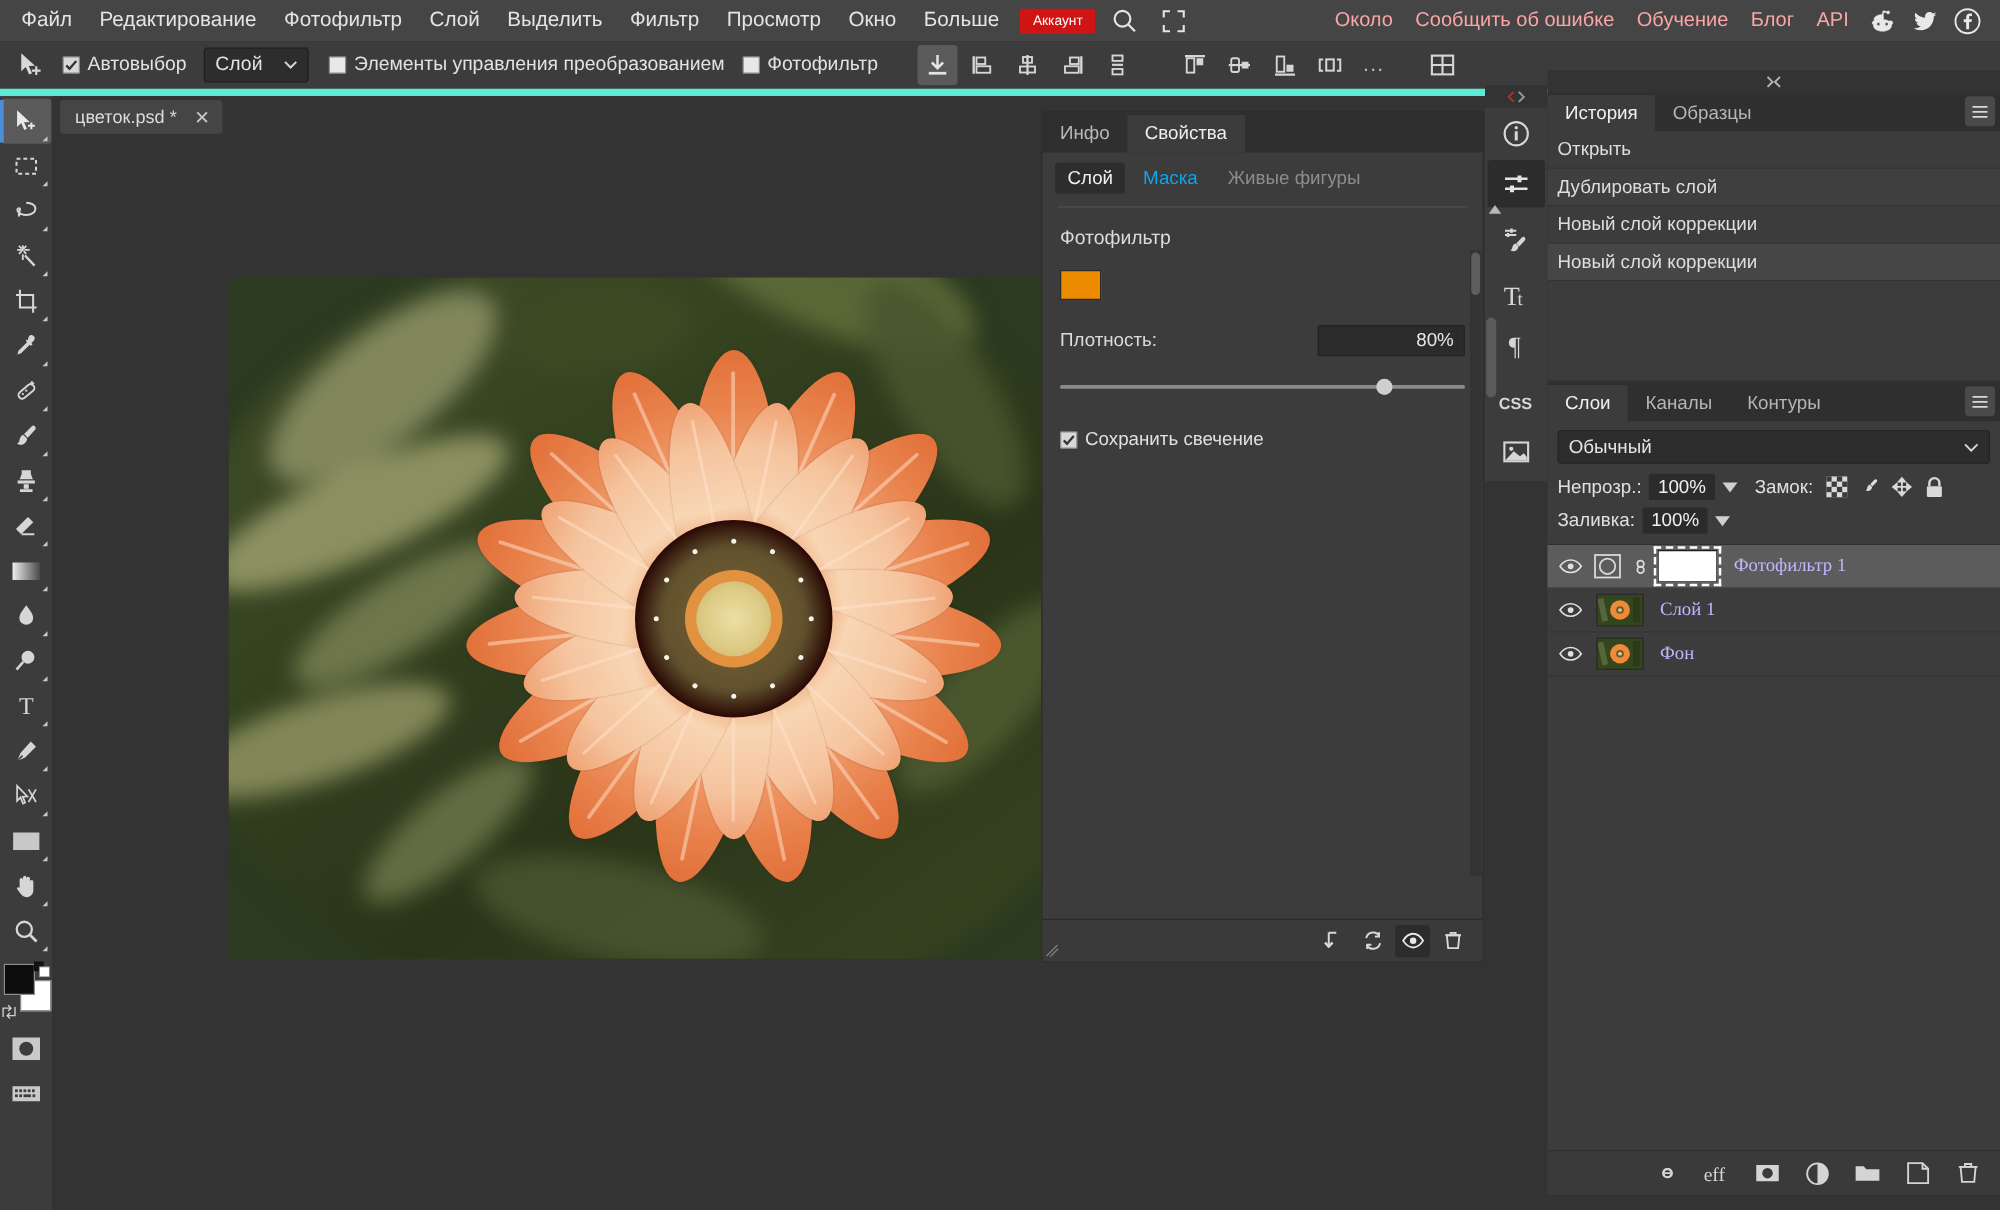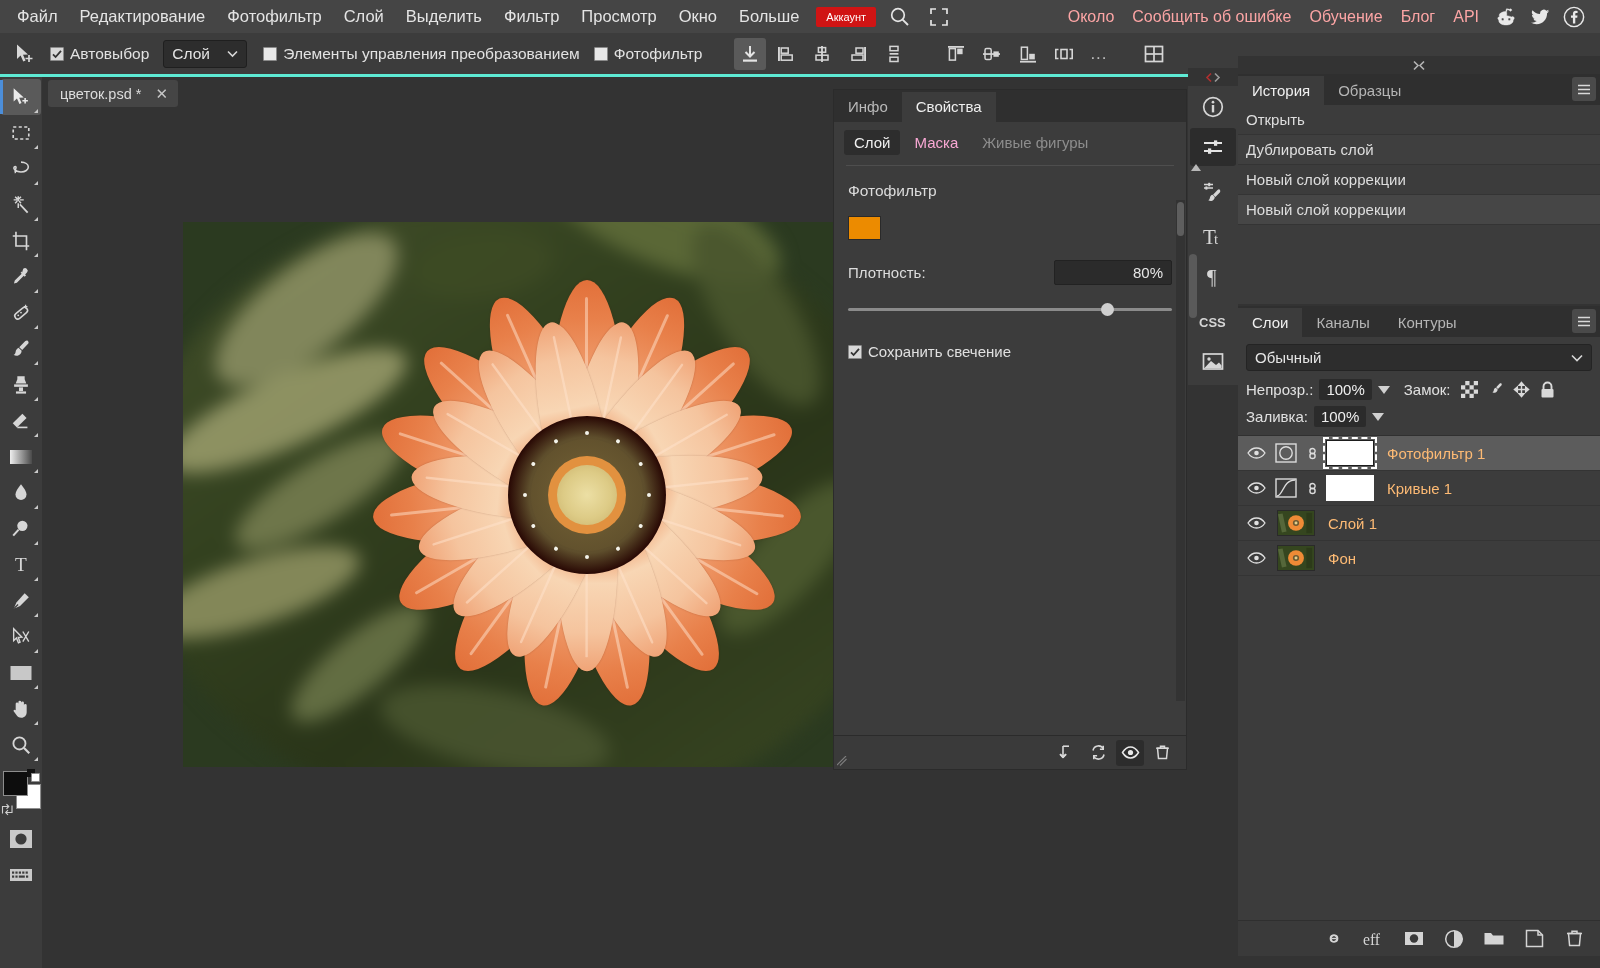--- a/index.html
+++ b/index.html
@@ -35,21 +35,21 @@
   }
   .menu-right { display: flex; align-items: center; margin-left: auto; padding-right: 10px; }
   .menu-right .menu-item { font-size: 16px; color: #fca5a5; padding: 4px 9px; }
   .social { width: 32px; height: 30px; display: flex; align-items: center; justify-content: center; margin-left: 2px; }
 
   
   .optionsbar {
     position: absolute; left: 0; top: 33px; width: 1600px; height: 44px;
     background: #3c3c3c;
     display: flex; align-items: center; padding-left: 8px;
-    border-bottom: 3px solid #5eead4;
+    border-bottom: 6px solid #5eead4;
   }
   .ob-tool-icon { width: 34px; height: 34px; display:flex; align-items:center; justify-content:center; margin-right: 8px;}
   .ob-check { display: flex; align-items: center; font-size: 15.5px; color: #e2e2e2; margin-right: 14px; }
   .cb {
     width: 14px; height: 14px; border: 1px solid #8a8a8a; background: #d8d8d8;
     margin-right: 6px; display: inline-flex; align-items: center; justify-content: center;
     border-radius: 1px; flex: 0 0 auto;
   }
   .cb.off { background: #e8e8e8; }
   .cb .tick { width: 12px; height: 12px; }
@@ -144,21 +144,21 @@
   
   .props {
     position: absolute; left: 833px; top: 89px; width: 354px; height: 681px;
     background: #3c3c3c; border: 1px solid #2b2b2b;
     display: flex; flex-direction: column;
   }
   .props-tabs { display: flex; height: 32px; background: #2f2f2f; align-items: flex-end; }
   .ptab { font-size: 15px; color: #b9b9b9; padding: 6px 14px 7px; }
   .ptab.active { background: #3c3c3c; color: #efefef; }
   .props-sub { display: flex; align-items: center; padding: 8px 10px 6px; gap: 4px; }
-  .subtab { font-size: 15px; color: #f9a8d4; padding: 4px 10px; border-radius: 3px; }
+  .subtab { font-size: 15px; color: #0ea5e9; padding: 4px 10px; border-radius: 3px; }
   .subtab.active { background: #2d2d2d; color: #f0f0f0; }
   .subtab.dim { color: #8d8d8d; }
   .props-div { height: 1px; background: #4e4e4e; margin: 4px 12px 0; }
   .props-body { flex: 1; padding: 16px 14px 0; position: relative; }
   .prop-title { font-size: 15.5px; color: #dcdcdc; margin-bottom: 16px; }
   .color-swatch { width: 33px; height: 24px; border: 1px solid #2a2a2a; }
   .dens-row { display: flex; align-items: center; justify-content: space-between; margin-top: 20px; }
   .dens-label { font-size: 15px; color: #dcdcdc; }
   .dens-field {
     background: #2b2b2b; border: 1px solid #222; border-radius: 2px;
@@ -229,21 +229,21 @@
     height: 35px; display: flex; align-items: center;
     border-bottom: 1px solid #343434; padding-left: 8px; gap: 7px;
   }
   .layer-row.sel { background: #5c5c5c; }
   .eye { width: 20px; display: flex; align-items: center; justify-content: center; }
   .adj-icon { width: 26px; height: 24px; display: flex; align-items: center; justify-content: center; }
   .link-icon { width: 13px; display:flex; align-items:center; justify-content:center;}
   .mask-thumb { width: 48px; height: 26px; background: #ffffff; }
   .mask-thumb.selected { outline: 2px dashed #ffffff; outline-offset: 1px; border: 1px solid #1d1d1d;}
   .thumb-img { width: 38px; height: 26px; position: relative; overflow: hidden; border: 1px solid #2a2a2a; background:#2f4020;}
-  .layer-name { font-size: 15px; color: #fdba74; margin-left: 6px; }
+  .layer-name { font-size: 15px; color: #c4b5fd; margin-left: 6px; font-family: Liberation Serif, serif; }
 
   .layers-foot {
     position: absolute; left: 0; bottom: 0; width: 362px; height: 36px;
     background: #3a3a3a; border-top: 1px solid #2f2f2f;
     display: flex; align-items: center; justify-content: flex-end; gap: 16px; padding-right: 14px;
   }
   .lf-btn { display: flex; align-items: center; justify-content: center; width: 24px; height: 24px; }
   svg { display: block; }
 </style>
 </head>
@@ -912,42 +912,20 @@
           <span class="link-icon">
             <svg width="11" height="17" viewBox="0 0 11 17">
                 <path d="M5.5 3.5a2.6 2.6 0 1 1 0 5.2 2.6 2.6 0 0 1 0-5.2z" fill="none" stroke="#dcdcdc" stroke-width="1.4"></path>
                 <path d="M5.5 8.3a2.6 2.6 0 1 1 0 5.2 2.6 2.6 0 0 1 0-5.2z" fill="none" stroke="#dcdcdc" stroke-width="1.4"></path>
               </svg>
           </span>
           <span class="mask-thumb selected"></span>
           <span class="layer-name">Фотофильтр 1</span>
         </div>
 
-        <div class="layer-row">
-          <span class="eye">
-            <svg width="19" height="14" viewBox="0 0 19 14">
-                <path d="M1 7C3.4 3.4 6.4 2 9.5 2S15.6 3.4 18 7c-2.4 3.6-5.4 5-8.5 5S3.4 10.6 1 7z" fill="none" stroke="#e0e0e0" stroke-width="1.3"></path>
-                <circle cx="9.5" cy="7" r="2.3" fill="#e0e0e0"></circle>
-              </svg>
-          </span>
-          <span class="adj-icon">
-            <svg width="24" height="22" viewBox="0 0 24 22">
-                <rect x="2" y="2" width="20" height="18" fill="none" stroke="#dcdcdc" stroke-width="1.4"></rect>
-                <path d="M3 19 C9 19 9 3 21 3" fill="none" stroke="#dcdcdc" stroke-width="1.4"></path>
-              </svg>
-          </span>
-          <span class="link-icon">
-            <svg width="11" height="17" viewBox="0 0 11 17">
-                <path d="M5.5 3.5a2.6 2.6 0 1 1 0 5.2 2.6 2.6 0 0 1 0-5.2z" fill="none" stroke="#dcdcdc" stroke-width="1.4"></path>
-                <path d="M5.5 8.3a2.6 2.6 0 1 1 0 5.2 2.6 2.6 0 0 1 0-5.2z" fill="none" stroke="#dcdcdc" stroke-width="1.4"></path>
-              </svg>
-          </span>
-          <span class="mask-thumb"></span>
-          <span class="layer-name">Кривые 1</span>
-        </div>
 
         <div class="layer-row">
           <span class="eye">
             <svg width="19" height="14" viewBox="0 0 19 14">
                 <path d="M1 7C3.4 3.4 6.4 2 9.5 2S15.6 3.4 18 7c-2.4 3.6-5.4 5-8.5 5S3.4 10.6 1 7z" fill="none" stroke="#e0e0e0" stroke-width="1.3"></path>
                 <circle cx="9.5" cy="7" r="2.3" fill="#e0e0e0"></circle>
               </svg>
           </span>
           <span class="thumb-img" style="margin-left:4px">
             <svg width="100%" height="100%" viewBox="0 0 38 26" preserveAspectRatio="none">

